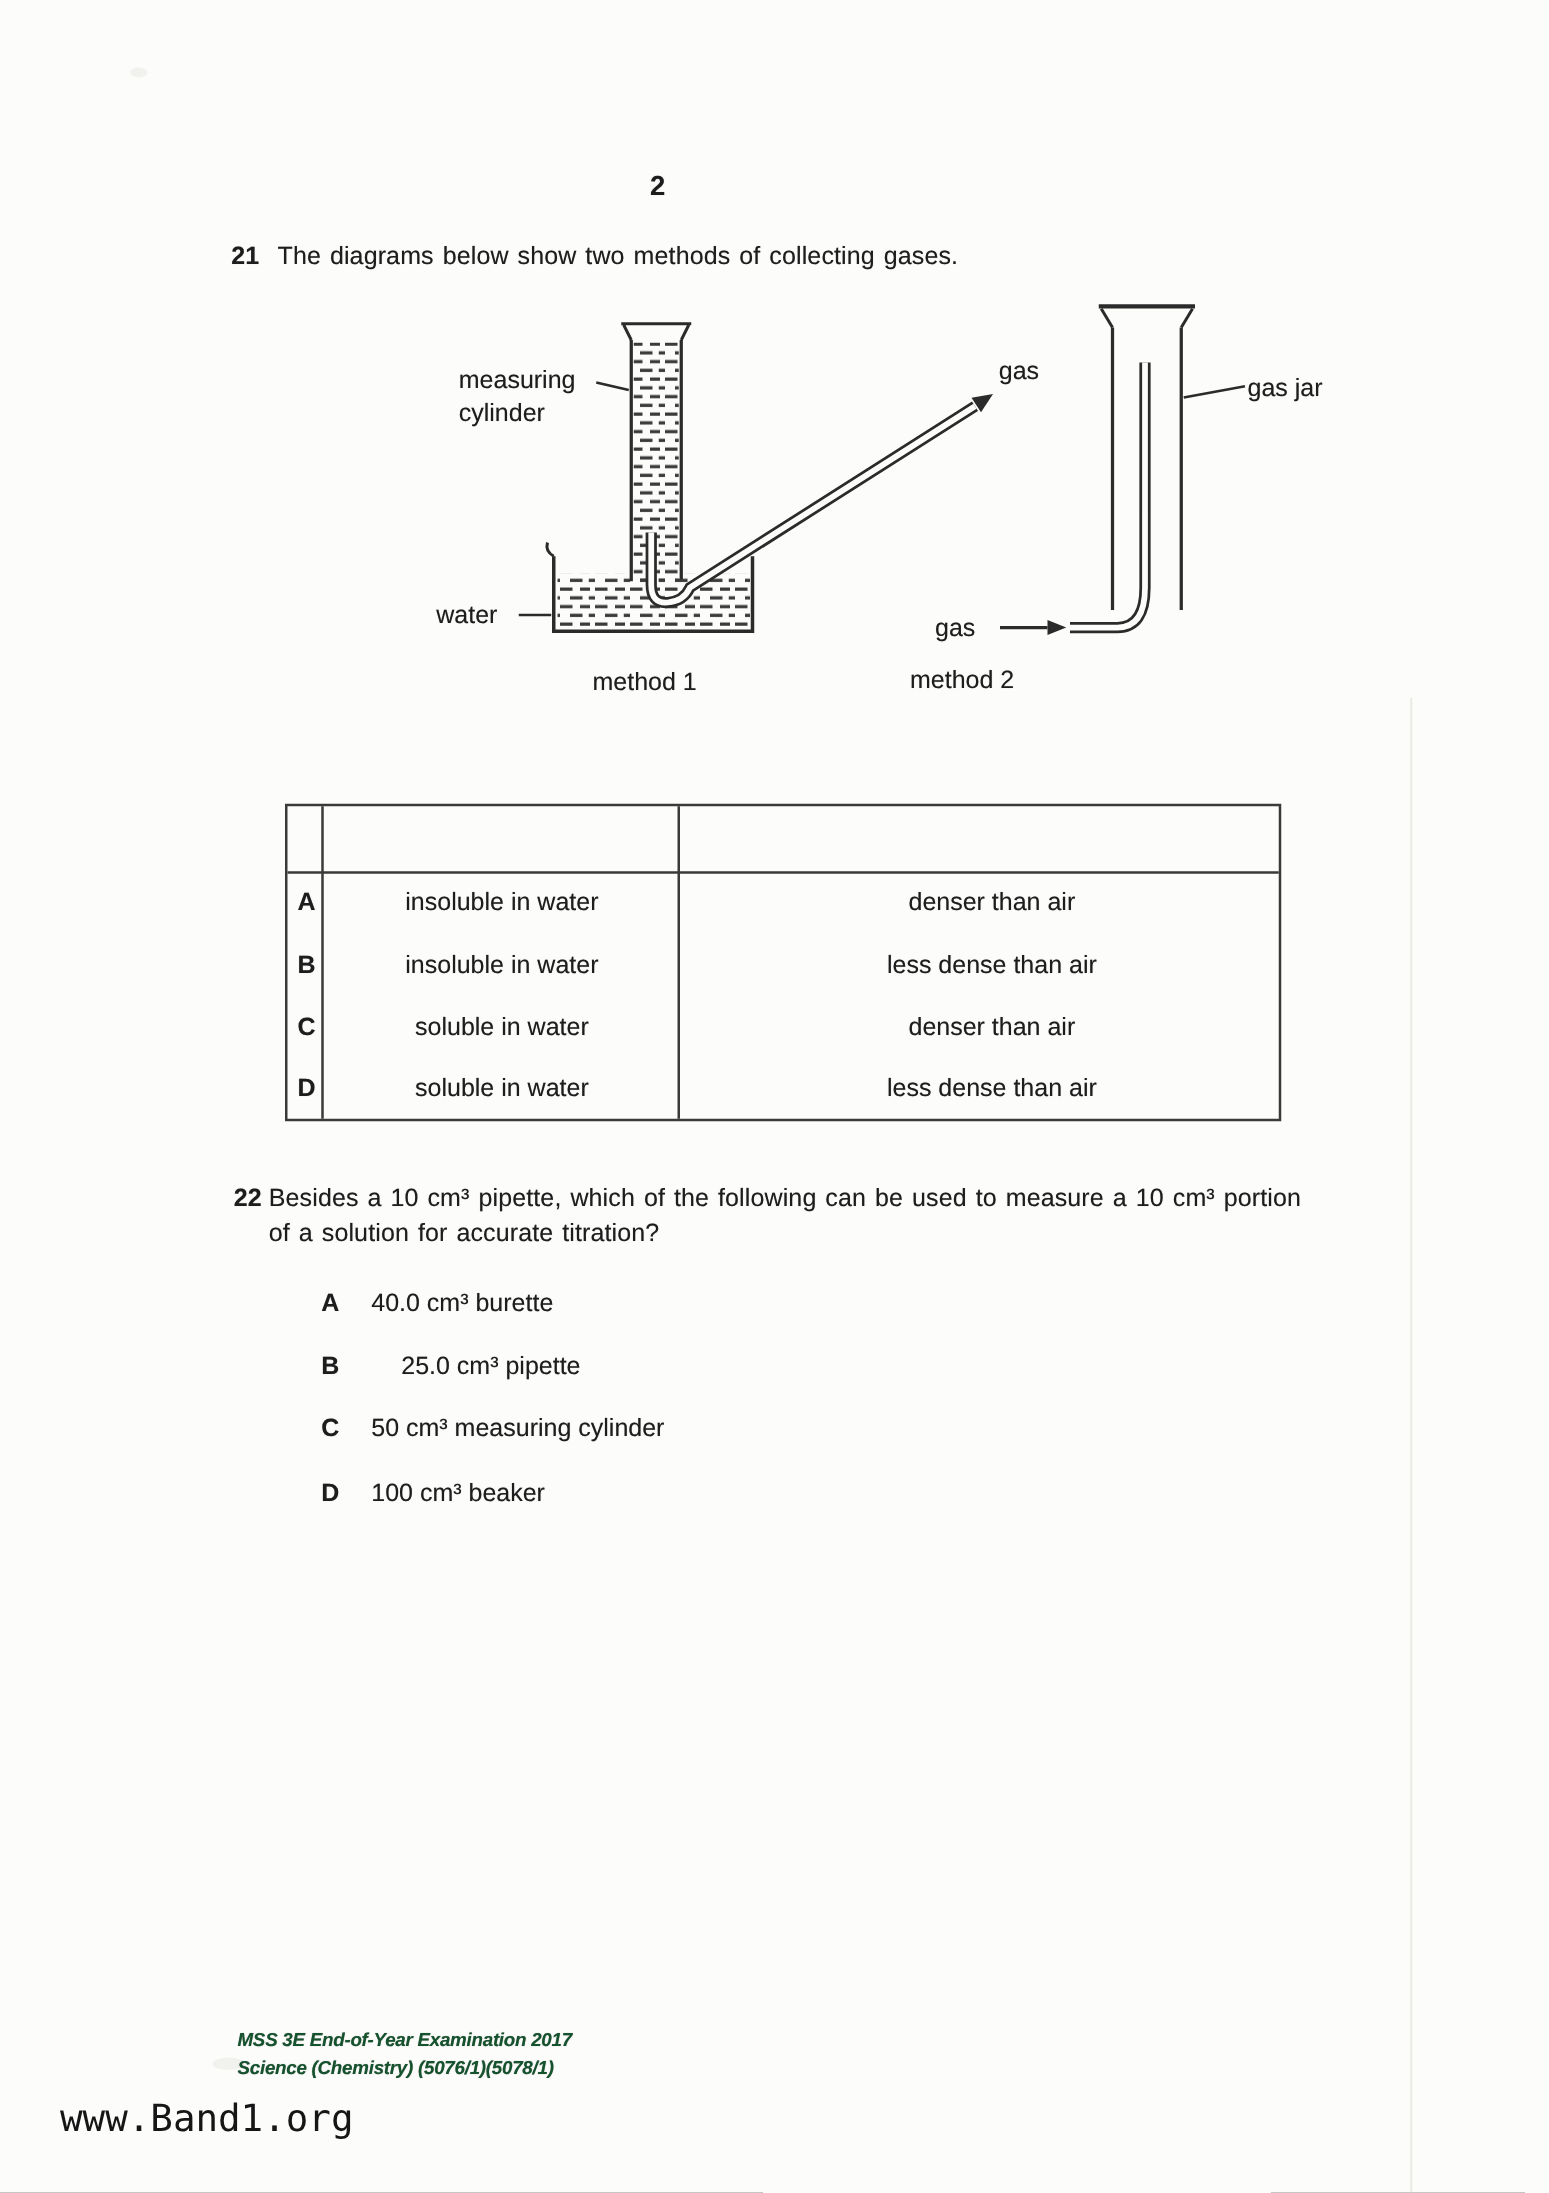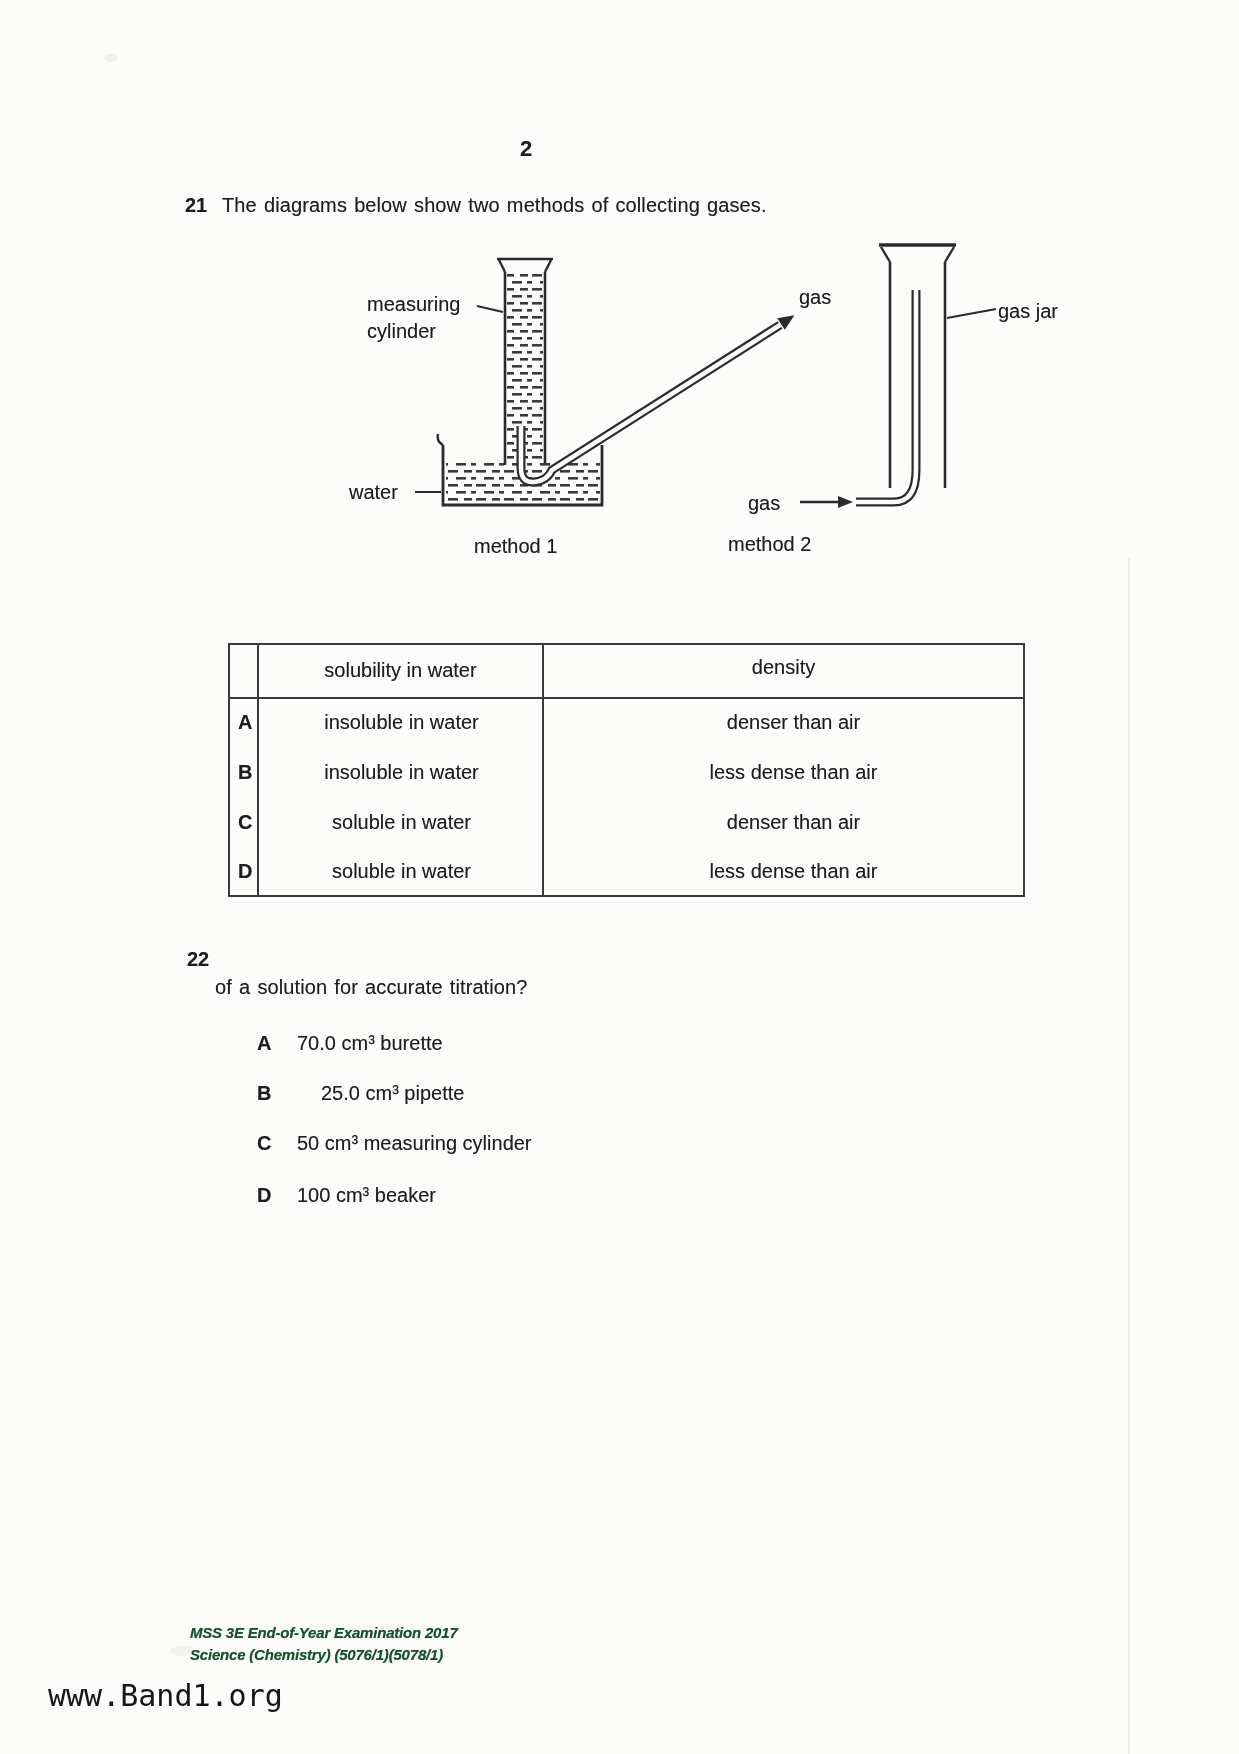--- a/index.html
+++ b/index.html
@@ -120,24 +120,20 @@
   <div class="txt" style="left:748px;top:490px;">gas</div>
   <div class="txt" style="left:450px;top:533px;margin-left:24px;">method 1</div>
   <div class="txt" style="left:728px;top:531px;">method 2</div>
 
 
   <div id="gas-table">
     <div class="col-div-1"></div>
     <div class="col-div-2"></div>
     <div class="head-div"></div>
 
-    <div class="trow" style="top:0;height:52px;">
-      <div class="thead-sol">solubility in water</div>
-      <div class="thead-den">density</div>
-    </div>
 
     <div class="trow" style="top:54px;">
       <div class="letter">A</div>
       <div class="c-sol">insoluble in water</div>
       <div class="c-den">denser than air</div>
     </div>
     <div class="trow" style="top:104px;">
       <div class="letter">B</div>
       <div class="c-sol">insoluble in water</div>
       <div class="c-den">less dense than air</div>
@@ -148,24 +144,25 @@
       <div class="c-den">denser than air</div>
     </div>
     <div class="trow" style="top:203px;">
       <div class="letter">D</div>
       <div class="c-sol">soluble in water</div>
       <div class="c-den">less dense than air</div>
     </div>
   </div>
 
   <div class="txt b" style="left:187px;top:946px;">22</div>
+  <div class="txt qbody" style="left:215px;top:946px;">Besides a 10 cm³ pipette, which of the following can be used to measure a 10 cm³ portion</div>
   <div class="txt qbody" style="left:215px;top:974px;">of a solution for accurate titration?</div>
 
   <div class="txt b" style="left:257px;top:1030px;">A</div>
-  <div class="txt" style="left:297px;top:1030px;">70.0 cm³ burette</div>
+  <div class="txt" style="left:297px;top:1030px;">40.0 cm³ burette</div>
 
   <div class="txt b" style="left:257px;top:1080px;">B</div>
   <div class="txt" style="left:297px;top:1080px;margin-left:24px;">25.0 cm³ pipette</div>
 
   <div class="txt b" style="left:257px;top:1130px;">C</div>
   <div class="txt" style="left:297px;top:1130px;">50 cm³ measuring cylinder</div>
 
   <div class="txt b" style="left:257px;top:1182px;">D</div>
   <div class="txt" style="left:297px;top:1182px;">100 cm³ beaker</div>
 

